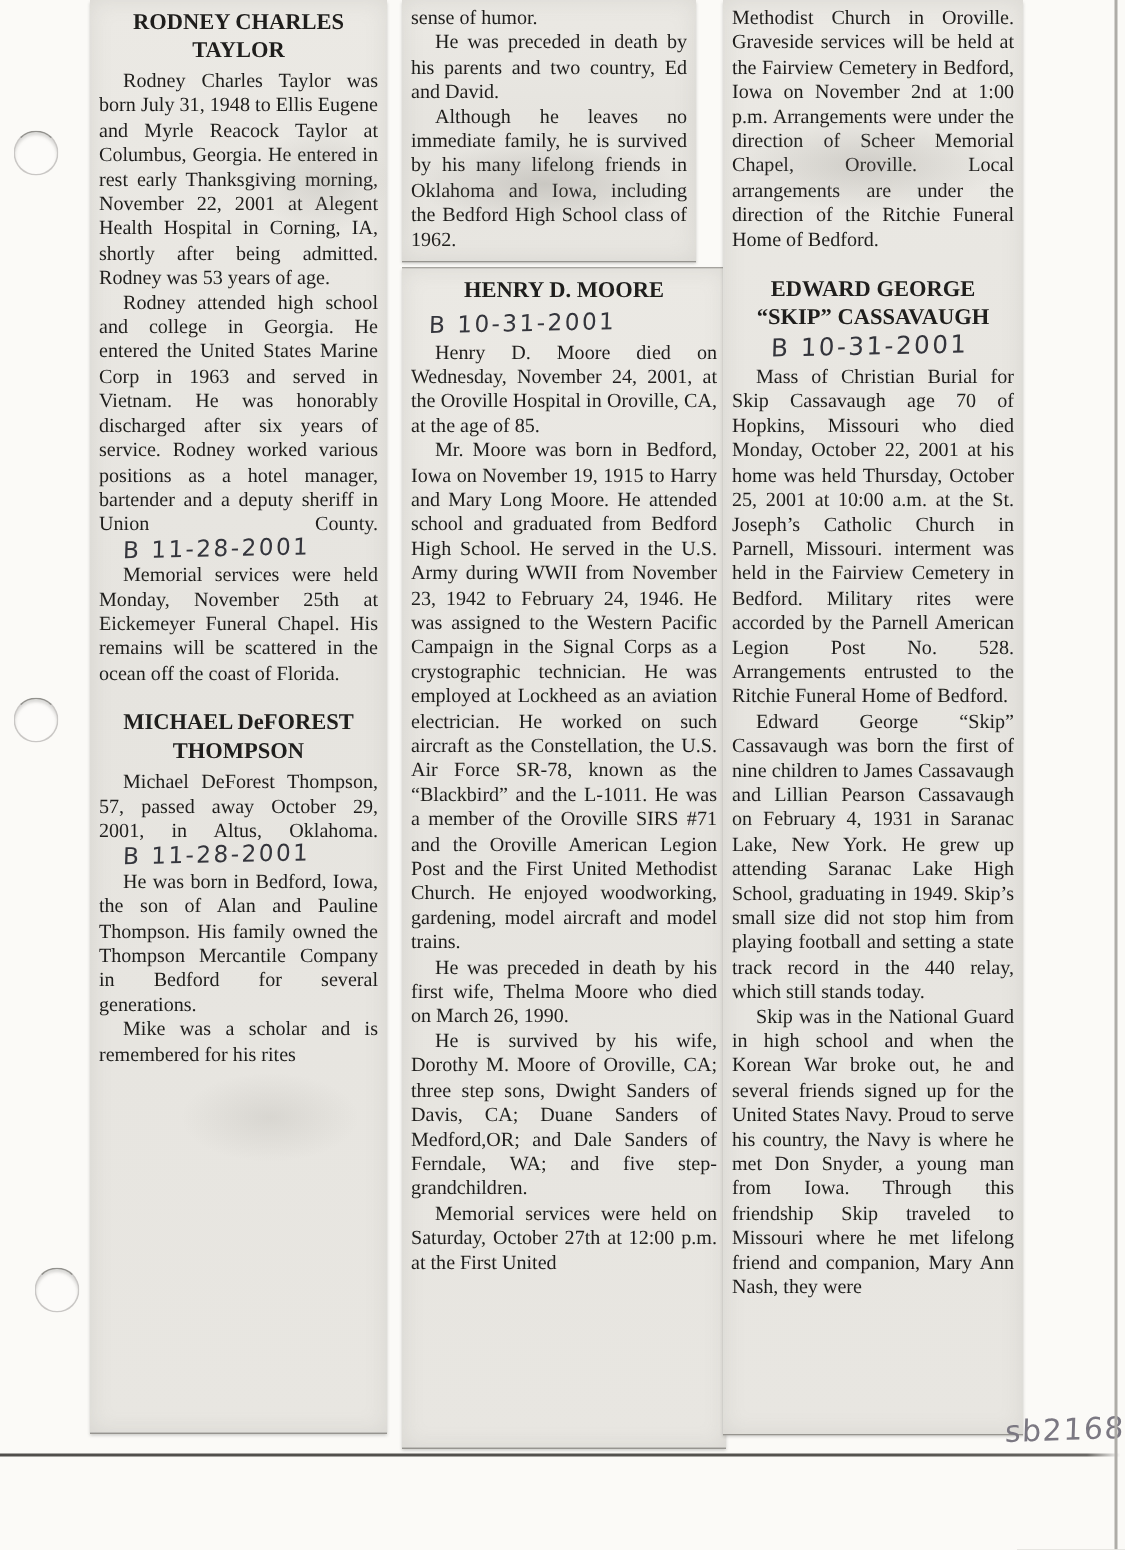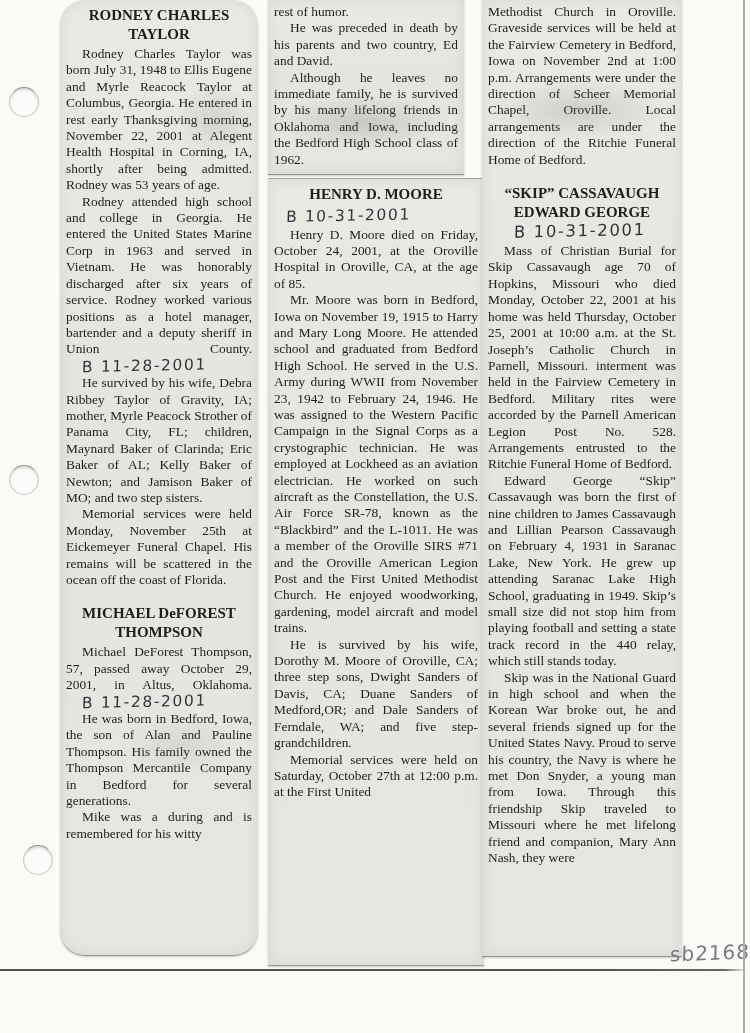--- a/index.html
+++ b/index.html
@@ -58,65 +58,65 @@
 </style>
 </head>
 <body>
 
 <div class="page">
 
   <div class="hole" style="left:9px;top:87px;"></div>
   <div class="hole" style="left:9px;top:465px;"></div>
   <div class="hole" style="left:23px;top:845px;"></div>
 
-  <div class="clip" style="left:60px;top:0;width:198px;min-height:956px;border-radius:25px;">
+  <div class="clip" style="left:60px;top:0;width:198px;min-height:956px;">
     <div class="smudge" style="left:110px;top:85px;width:90px;height:70px;background:radial-gradient(ellipse at center, rgba(125,122,115,.20), rgba(125,122,115,0) 70%);"></div>
     <div class="smudge" style="left:60px;top:715px;width:120px;height:60px;background:radial-gradient(ellipse at center, rgba(125,122,115,.14), rgba(125,122,115,0) 70%);"></div>
 
     <div class="clip-heading">RODNEY CHARLES TAYLOR</div>
     <p>Rodney Charles Taylor was born July 31, 1948 to Ellis Eugene and Myrle Reacock Taylor at Columbus, Georgia. He entered in rest early Thanksgiving morning, November 22, 2001 at Alegent Health Hospital in Corning, IA, shortly after being admitted.  Rodney was 53 years of age.</p>
     <p>
       <span>Rodney attended high school and college in Georgia. He entered the United States Marine Corp in 1963 and served in Vietnam.  He was honorably discharged after six years of service.  Rodney worked various positions as a hotel manager, bartender and a deputy sheriff in Union County.</span>
       <span class="hw">B 11-28-2001</span>
     </p>
-    <p>He survived by his wife, Debra Ribbey Taylor of Gravity, IA; mother, Myrle Peacock Strother of Panama City, FL; children, Maynard Baker of Clarinda; Eric Baker of AL; Kelly Baker of Newton; and Jamison Baker of MO; and two step sisters.</p>
     <p>Memorial services were held Monday, November 25th at Eickemeyer Funeral Chapel. His remains will be scattered in the ocean off the coast of Florida.</p>
 
     <div class="clip-heading spaced">MICHAEL DeFOREST THOMPSON</div>
     <p>
       <span>Michael DeForest Thompson, 57, passed away October 29, 2001, in Altus, Oklahoma.</span>
       <span class="hw">B 11-28-2001</span>
     </p>
     <p>He was born in Bedford, Iowa, the son of Alan and Pauline Thompson.  His family owned the Thompson Mercantile Company in Bedford for several generations.</p>
-    <p>Mike was a during and is remembered for his witty</p>
+    <p>Mike was a scholar and is remembered for his rites</p>
   </div>
 
   <div class="clip" style="left:268px;top:0;width:196px;min-height:166px;">
     <div class="smudge" style="left:10px;top:95px;width:170px;height:55px;background:radial-gradient(ellipse at center, rgba(115,112,105,.25), rgba(115,112,105,0) 72%);"></div>
-    <p class="noindent">rest of humor.</p>
+    <p class="noindent">sense of humor.</p>
     <p>He was preceded in death by his parents and two country, Ed and David.</p>
     <p>Although he leaves no immediate family, he is survived by his many lifelong friends in Oklahoma and Iowa, including the Bedford High School class of 1962.</p>
   </div>
 
   <div class="clip" style="left:268px;top:178px;width:216px;min-height:788px;border-top:1px solid #a5a39e;">
     <div class="clip-heading">HENRY D. MOORE</div>
     <span class="hw hw-line">B 10-31-2001</span>
-    <p>Henry D. Moore died on Friday, October 24, 2001, at the Oroville Hospital in Oroville, CA, at the age of 85.</p>
+    <p>Henry D. Moore died on Wednesday, November 24, 2001, at the Oroville Hospital in Oroville, CA, at the age of 85.</p>
     <p>Mr. Moore was born in Bedford, Iowa on November 19, 1915 to Harry and Mary Long Moore. He attended school and graduated from Bedford High School.  He served in the U.S. Army during WWII from November 23, 1942 to February 24, 1946. He was assigned to the Western Pacific Campaign in the Signal Corps as a crystographic technician.  He was employed at Lockheed as an aviation electrician.  He worked on such aircraft as the Constellation, the U.S. Air Force SR-78, known as the “Blackbird” and the L-1011. He was a member of the Oroville SIRS #71 and the Oroville American Legion Post and the First United Methodist Church.  He enjoyed woodworking, gardening, model aircraft and model trains.</p>
+    <p>He was preceded in death by his first wife, Thelma Moore who died on March 26, 1990.</p>
     <p>He is survived by his wife, Dorothy M. Moore of Oroville, CA; three step sons, Dwight Sanders of Davis, CA; Duane Sanders of Medford,OR; and Dale Sanders of Ferndale, WA; and five step-grandchildren.</p>
     <p>Memorial services were held on Saturday, October 27th at 12:00 p.m. at the First United</p>
   </div>
 
   <div class="clip" style="left:482px;top:0;width:200px;min-height:957px;">
     <div class="smudge" style="left:8px;top:80px;width:175px;height:60px;background:radial-gradient(ellipse at center, rgba(115,112,105,.22), rgba(115,112,105,0) 72%);"></div>
     <p class="noindent">Methodist Church in Oroville. Graveside services will be held at the Fairview Cemetery in Bedford, Iowa on November 2nd at 1:00 p.m. Arrangements were under the direction of Scheer Memorial Chapel, Oroville.  Local arrangements are under the direction of the Ritchie Funeral Home of Bedford.</p>
 
     <div class="clip-heading spaced" style="margin-bottom:0;">
+      <div>EDWARD GEORGE</div>
       <div>“SKIP” CASSAVAUGH</div>
-      <div>EDWARD GEORGE</div>
     </div>
     <span class="hw hw-line-c">B 10-31-2001</span>
     <p>Mass of Christian Burial for Skip Cassavaugh age 70 of Hopkins, Missouri who died Monday, October 22, 2001 at his home was held Thursday, October 25, 2001 at 10:00 a.m. at the St. Joseph’s Catholic Church in Parnell, Missouri. interment was held in the Fairview Cemetery in Bedford.  Military rites were accorded by the Parnell American Legion Post No. 528. Arrangements entrusted to the Ritchie Funeral Home of Bedford.</p>
     <p>Edward George “Skip” Cassavaugh was born the first of nine children to James Cassavaugh and Lillian Pearson Cassavaugh on February 4, 1931 in Saranac Lake, New York.  He grew up attending Saranac Lake High School, graduating in 1949. Skip’s small size did not stop him from playing football and setting a state track record in the 440 relay, which still stands today.</p>
     <p>Skip was in the National Guard in high school and when the Korean War broke out, he and several friends signed up for the United States Navy.  Proud to serve his country, the Navy is where he met Don Snyder, a young man from Iowa.  Through this friendship Skip traveled to Missouri where he met lifelong friend and companion, Mary Ann Nash, they were</p>
   </div>
 
   <div class="pencil-note">sb2168</div>
 
   <div class="bottom-rule"></div>

